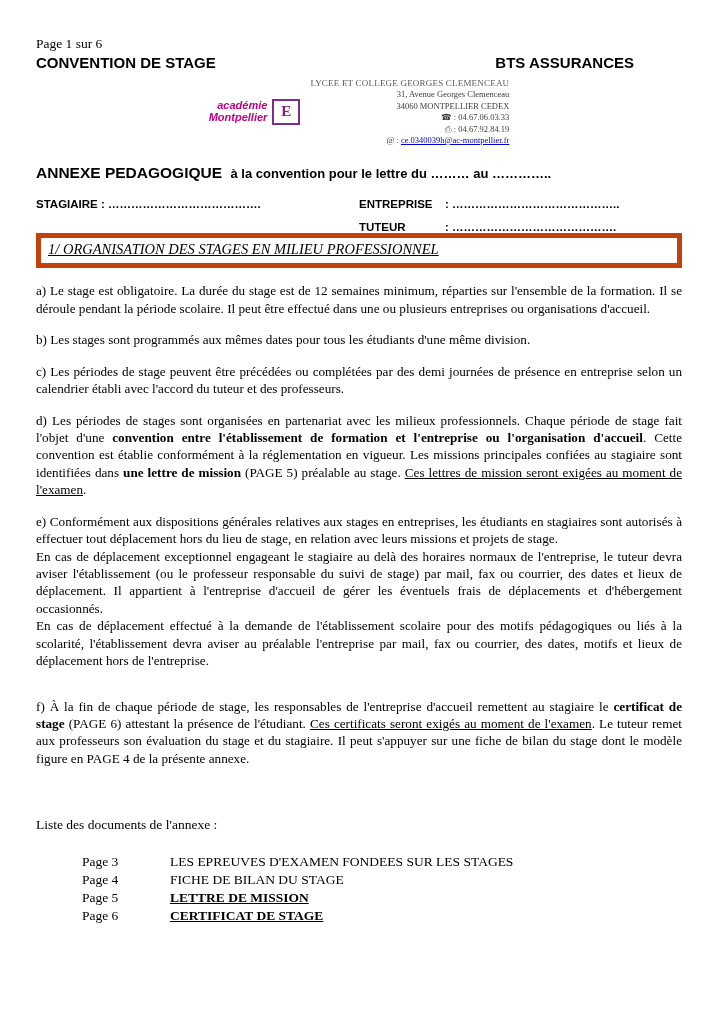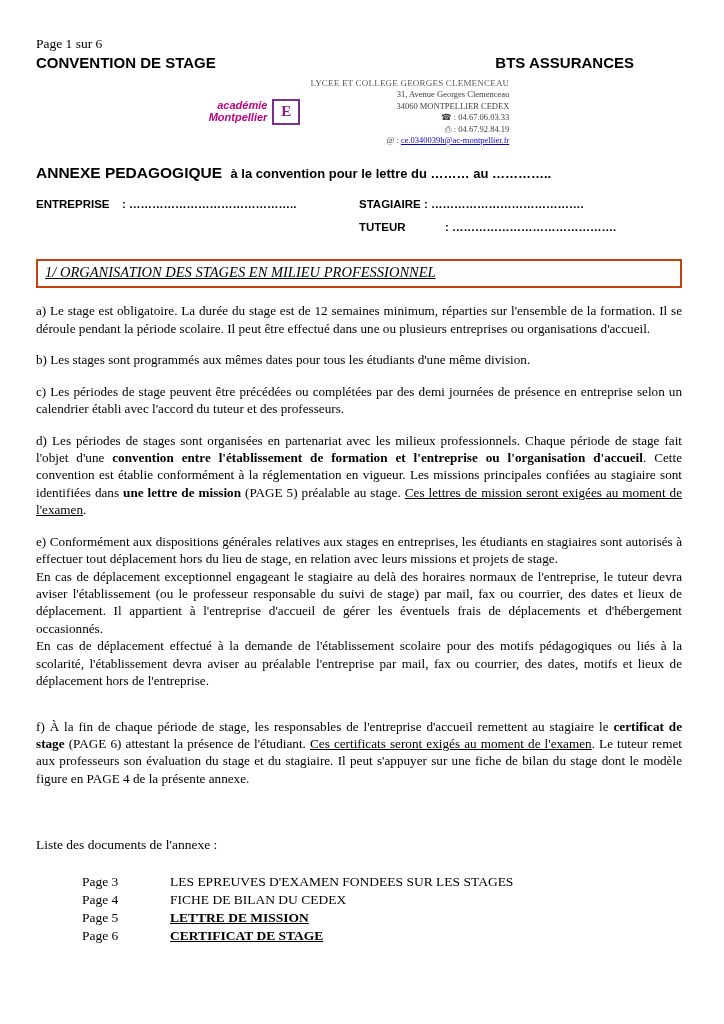--- a/index.html
+++ b/index.html
@@ -45,21 +45,21 @@
   .annexe-sub { font-size: 13px; margin-left: 4px; }
 
   .parties {
     margin-top: 16px;
     font-family: "Liberation Sans", sans-serif; font-weight: bold; font-size: 11.5px;
     display: grid; grid-template-columns: 1fr 1fr; row-gap: 11px;
   }
   .plabel { display: inline-block; width: 86px; }
 
   .section-box {
-    margin-top: 26px; border: 2px solid #c2410c;
+    border: 5px solid #c2410c;
     padding: 3px 7px 5px 7px;
     font-style: italic; font-size: 14.5px;
   }
   .section-box .sec-text { text-decoration: underline; }
 
   .para {
     margin: 14px 0 0 0; font-size: 13.2px; line-height: 1.32; text-align: justify;
   }
   .para-f { margin-top: 28px; }
 
@@ -98,22 +98,22 @@
       <div><span>@ :</span> <a class="email-link">ce.0340039h@ac-montpellier.fr</a></div>
     </div>
   </div>
 
   <div class="annexe-row">
     <span class="annexe-title">ANNEXE PEDAGOGIQUE</span>
     <span class="annexe-sub">à la convention pour le lettre du ………  au …………..</span>
   </div>
 
   <div class="parties">
+    <div><span>STAGIAIRE</span><span> : ………………………………….</span></div>
     <div><span class="plabel">ENTREPRISE</span><span>: ……………………………………..</span></div>
-    <div><span>STAGIAIRE</span><span> : ………………………………….</span></div>
     <div></div>
     <div><span class="plabel">TUTEUR</span><span>: …………………………………….</span></div>
   </div>
 
   <div class="section-box">
     <span class="sec-text">1/ ORGANISATION DES STAGES EN MILIEU PROFESSIONNEL</span>
   </div>
 
   <p class="para"><span>a) Le stage est obligatoire. La durée du stage est de 12 semaines minimum, réparties sur l'ensemble de la formation. Il se déroule pendant la période scolaire.  Il peut être effectué dans une ou plusieurs entreprises ou organisations d'accueil.</span></p>
   <p class="para"><span>b) Les stages sont programmés aux mêmes dates pour tous les étudiants d'une même division.</span></p>
@@ -124,21 +124,21 @@
 
   <div class="docs-heading">Liste des documents de l'annexe :</div>
 
   <div class="docs-list">
     <div class="docs-row">
       <span class="doc-page">Page 3</span>
       <span class="doc-title">LES EPREUVES D'EXAMEN FONDEES SUR LES STAGES</span>
     </div>
     <div class="docs-row">
       <span class="doc-page">Page 4</span>
-      <span class="doc-title">FICHE DE BILAN DU CEDEX</span>
+      <span class="doc-title">FICHE DE BILAN DU STAGE</span>
     </div>
     <div class="docs-row">
       <span class="doc-page">Page 5</span>
       <span class="doc-title em">LETTRE DE MISSION</span>
     </div>
     <div class="docs-row">
       <span class="doc-page">Page 6</span>
       <span class="doc-title em">CERTIFICAT DE STAGE</span>
     </div>
   </div>

